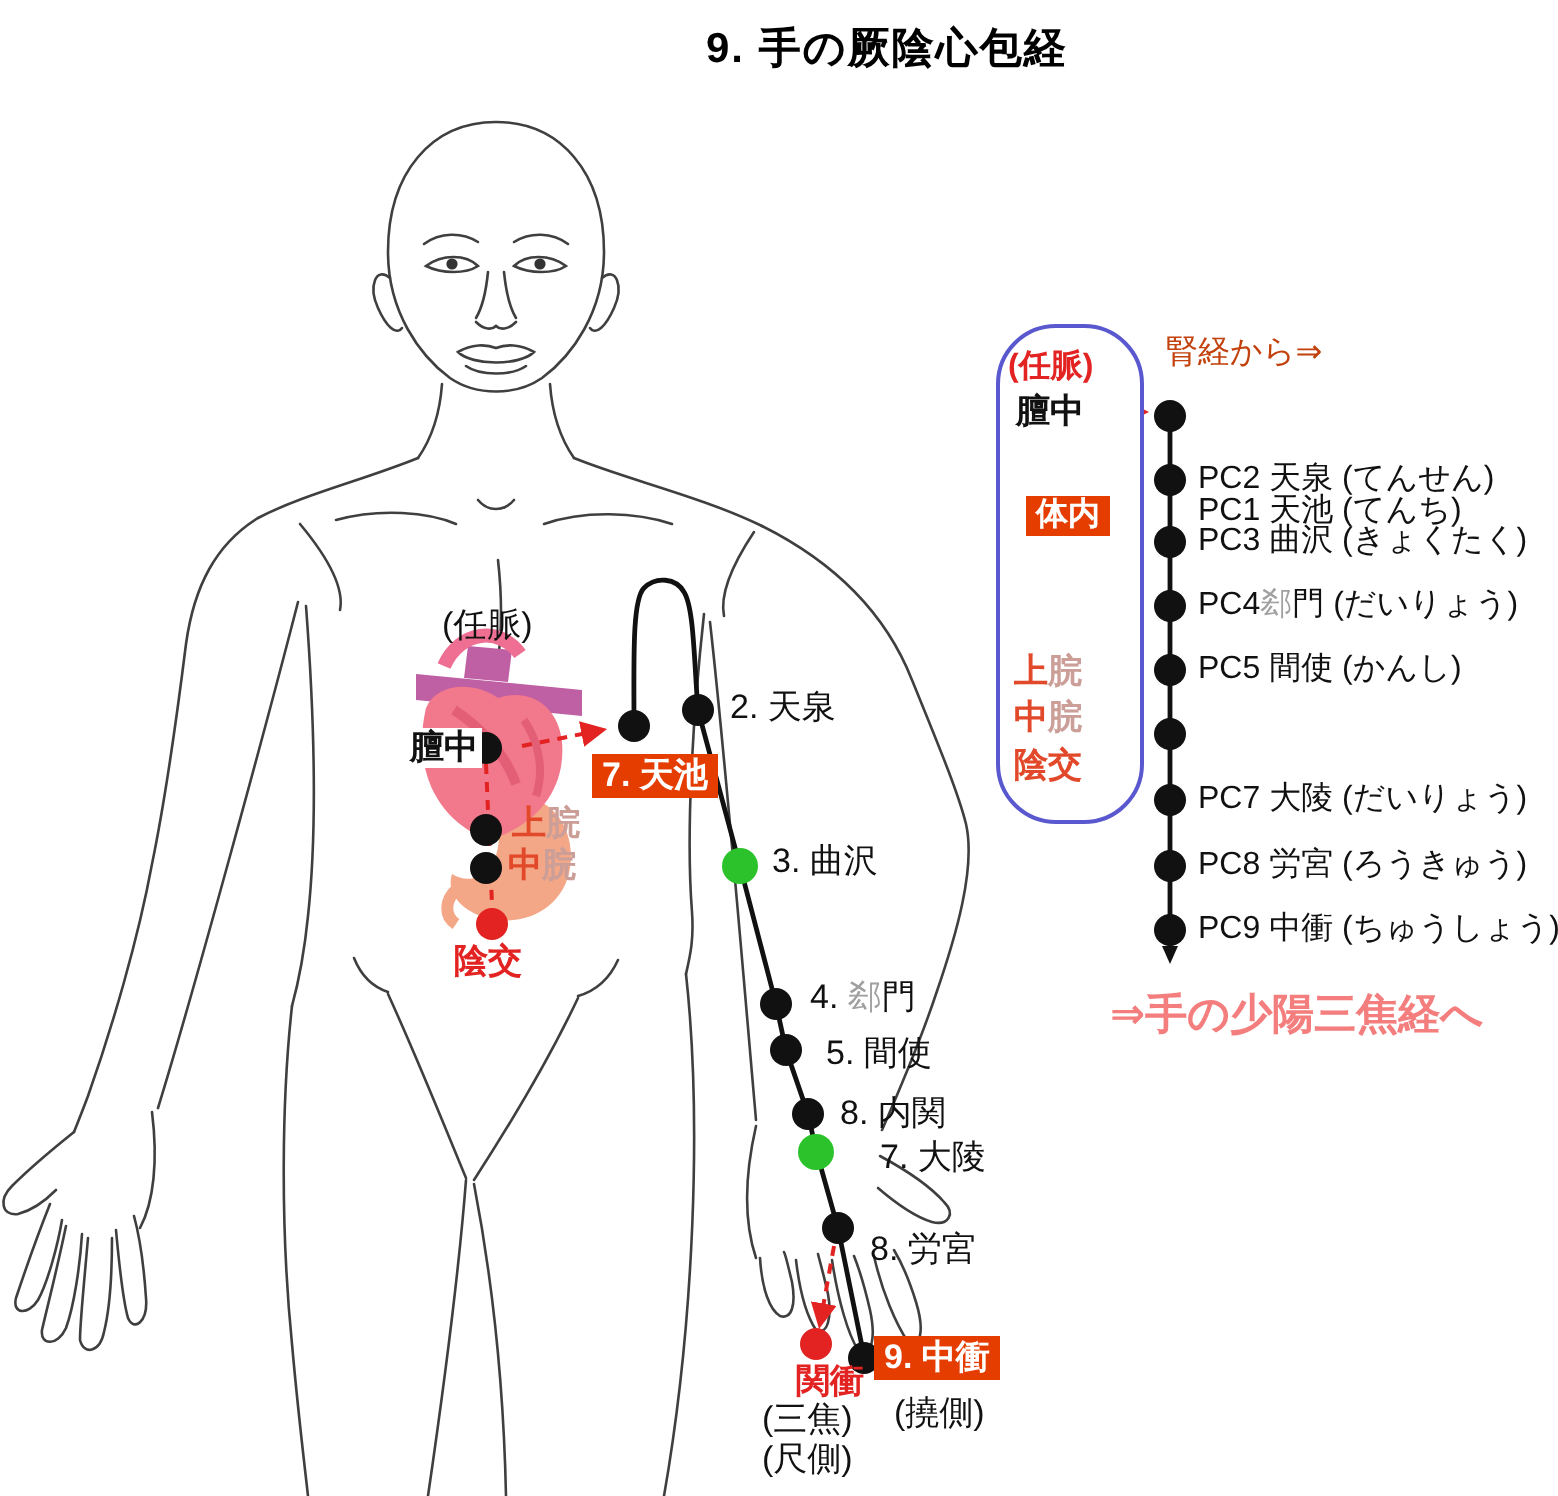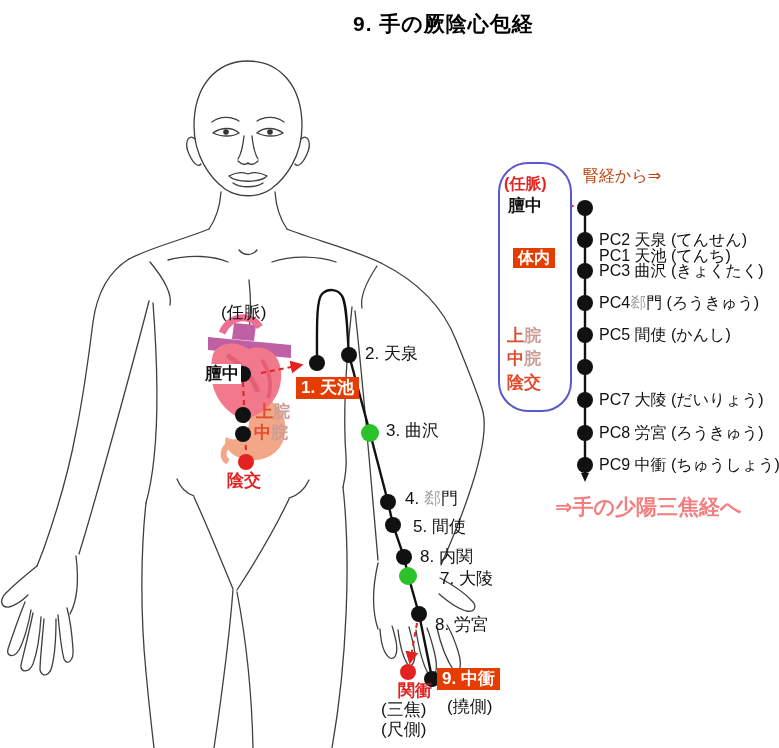--- a/index.html
+++ b/index.html
@@ -166,35 +166,35 @@
   <div class="lbl bold" style="left:508px;top:196px;">膻中</div>
   <div class="boxLabel" style="left:513px;top:248px;font-size:16px;">体内</div>
   <div class="lbl orangeRed" style="left:507px;top:326px;"><span>上</span><span class="g-pink">脘</span></div>
   <div class="lbl orangeRed" style="left:507px;top:349px;"><span>中</span><span class="g-pink">脘</span></div>
   <div class="lbl orangeRed" style="left:507px;top:373px;">陰交</div>
 
   <div id="list-header">腎経から⇒</div>
   <div class="list-row" style="top:196px;margin-top:48px;"><span>PC1 天池 (てんち)</span><span class="g-gray"></span><span></span></div>
   <div class="list-row" style="top:228px;"><span>PC2 天泉 (てんせん)</span><span class="g-gray"></span><span></span></div>
   <div class="list-row" style="top:259px;"><span>PC3 曲沢 (きょくたく)</span><span class="g-gray"></span><span></span></div>
-  <div class="list-row" style="top:291px;"><span>PC4</span><span class="g-gray">郄</span><span>門 (ろうきゅう)</span></div>
+  <div class="list-row" style="top:291px;"><span>PC4</span><span class="g-gray">郄</span><span>門 (だいりょう)</span></div>
   <div class="list-row" style="top:323px;"><span>PC5 間使 (かんし)</span><span class="g-gray"></span><span></span></div>
   <div class="list-row" style="top:388px;"><span>PC7 大陵 (だいりょう)</span><span class="g-gray"></span><span></span></div>
   <div class="list-row" style="top:421px;"><span>PC8 労宮 (ろうきゅう)</span><span class="g-gray"></span><span></span></div>
   <div class="list-row" style="top:453px;"><span>PC9 中衝 (ちゅうしょう)</span><span class="g-gray"></span><span></span></div>
 
   <div id="footer-flow">⇒手の少陽三焦経へ</div>
 
   <div class="lbl" style="left:221px;top:303px;">(任脈)</div>
   <div class="lbl bold" style="left:203px;top:364px;background:#fff;padding:0 2px;">膻中</div>
   <div class="lbl orangeRed" style="left:256px;top:402px;"><span>上</span><span class="g-pink">脘</span></div>
   <div class="lbl orangeRed" style="left:254px;top:423px;"><span>中</span><span class="g-pink">脘</span></div>
   <div class="lbl bold red" style="left:227px;top:471px;">陰交</div>
 
-  <div class="boxLabel" style="left:296px;top:377px;">1. 天池</div>
+  <div class="boxLabel" style="left:296px;top:377px;">7. 天池</div>
   <div class="lbl" style="left:365px;top:344px;">2. 天泉</div>
   <div class="lbl" style="left:386px;top:421px;">3. 曲沢</div>
   <div class="lbl" style="left:405px;top:489px;"><span>4. </span><span class="g-gray">郄</span><span>門</span></div>
   <div class="lbl" style="left:413px;top:517px;">5. 間使</div>
   <div class="lbl" style="left:420px;top:547px;">8. 内関</div>
   <div class="lbl" style="left:440px;top:569px;">7. 大陵</div>
   <div class="lbl" style="left:435px;top:615px;">8. 労宮</div>
   <div class="boxLabel" style="left:437px;top:668px;">9. 中衝</div>
 
   <div class="lbl bold red" style="left:398px;top:681px;">関衝</div>

